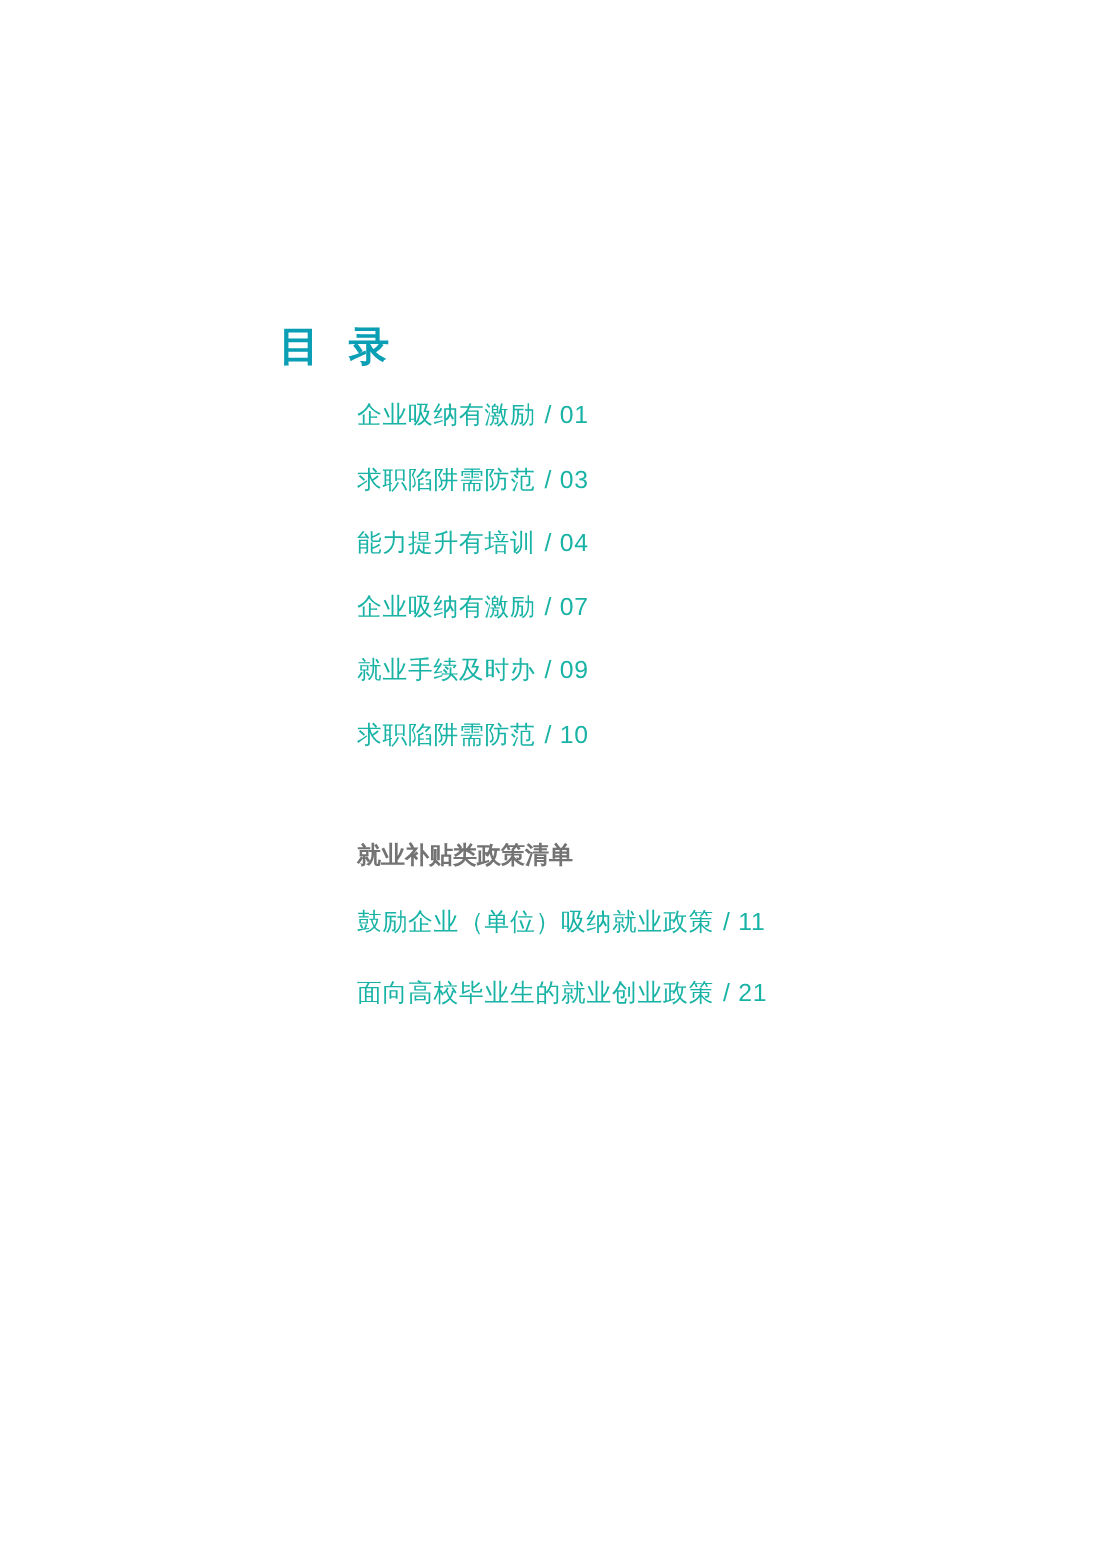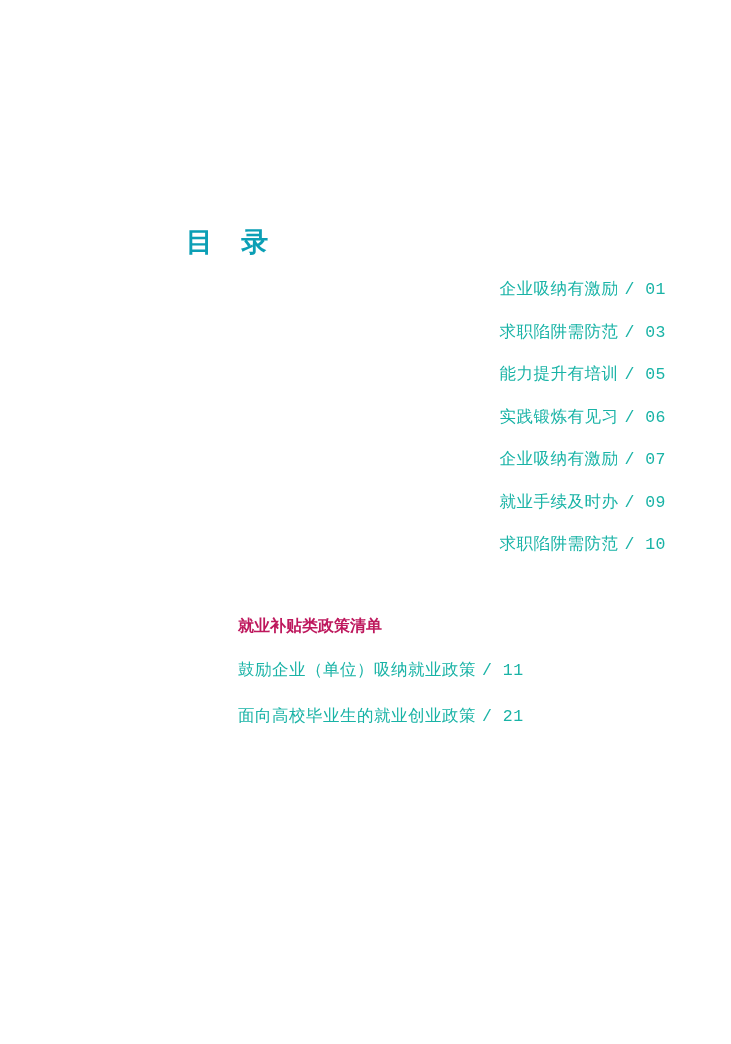--- a/index.html
+++ b/index.html
@@ -15,57 +15,55 @@
   }
   .page {
     position: relative;
     width: 731px;
     height: 1044px;
     box-sizing: border-box;
   }
   .toc-wrap {
     position: absolute;
     left: 186px;
-    top: 228px;
+    top: 215px;
     width: 480px;
-    font-family: Liberation Mono, monospace;
   }
   .toc-title {
     font-size: 27px;
     font-weight: bold;
     color: #0b9fb5;
     letter-spacing: 6px;
     margin: 0 0 22px 0;
     line-height: 1.2;
   }
   .toc-list {
     list-style: none;
     margin: 0;
     padding: 0;
-    text-align: right;
   }
   .toc-item {
     font-size: 16.5px;
     color: #19b3a6;
     line-height: 1.0;
     padding: 0 0 0 52px;
     margin-bottom: 26px;
     white-space: nowrap;
   }
   .toc-item .label {
     letter-spacing: 0.5px;
   }
   .toc-item .pagenum {
     margin-left: 6px;
     letter-spacing: 0.5px;
   }
   .section-head {
     font-size: 16px;
     font-weight: bold;
-    color: #be185d;
+    color: #737373;
     padding: 0 0 0 52px;
     margin-top: 62px;
     margin-bottom: 26px;
     white-space: nowrap;
   }
   .toc-sub {
     list-style: none;
     margin: 0;
     padding: 0;
   }
@@ -82,24 +80,21 @@
     <h1 class="toc-title">目  录</h1>
 
     <ul class="toc-list">
       <li class="toc-item">
         <span class="label">企业吸纳有激励</span><span class="pagenum">/ 01</span>
       </li>
       <li class="toc-item">
         <span class="label">求职陷阱需防范</span><span class="pagenum">/ 03</span>
       </li>
       <li class="toc-item">
-        <span class="label">能力提升有培训</span><span class="pagenum">/ 05</span>
-      </li>
-      <li class="toc-item">
-        <span class="label">实践锻炼有见习</span><span class="pagenum">/ 06</span>
+        <span class="label">能力提升有培训</span><span class="pagenum">/ 04</span>
       </li>
       <li class="toc-item">
         <span class="label">企业吸纳有激励</span><span class="pagenum">/ 07</span>
       </li>
       <li class="toc-item">
         <span class="label">就业手续及时办</span><span class="pagenum">/ 09</span>
       </li>
       <li class="toc-item">
         <span class="label">求职陷阱需防范</span><span class="pagenum">/ 10</span>
       </li>

